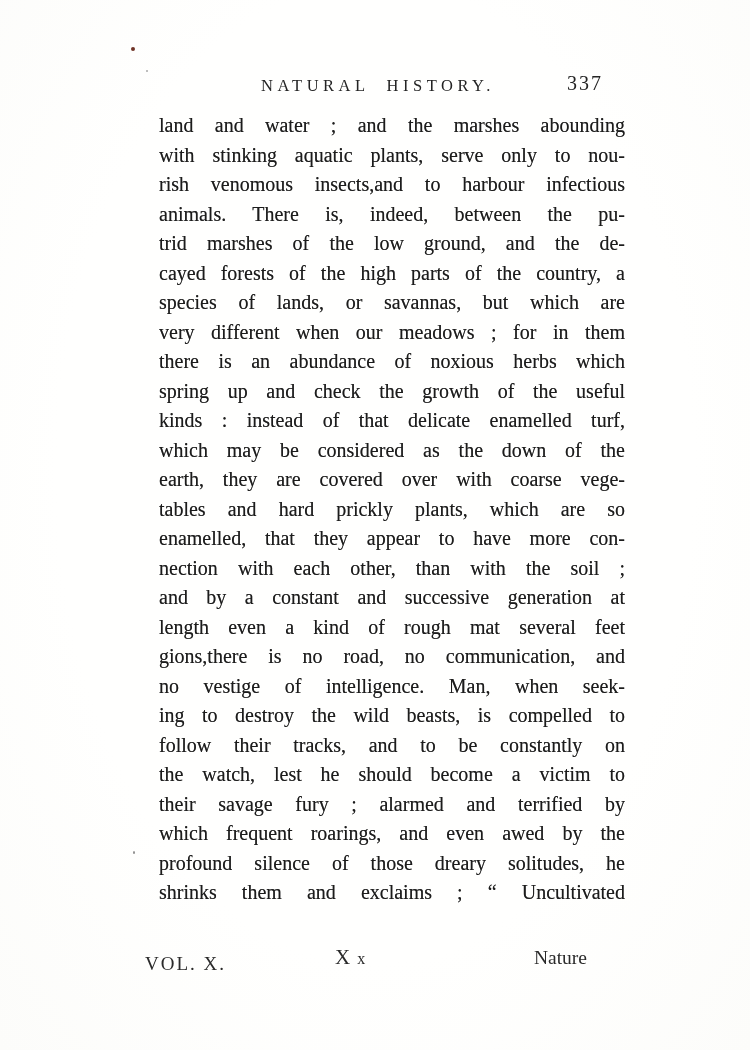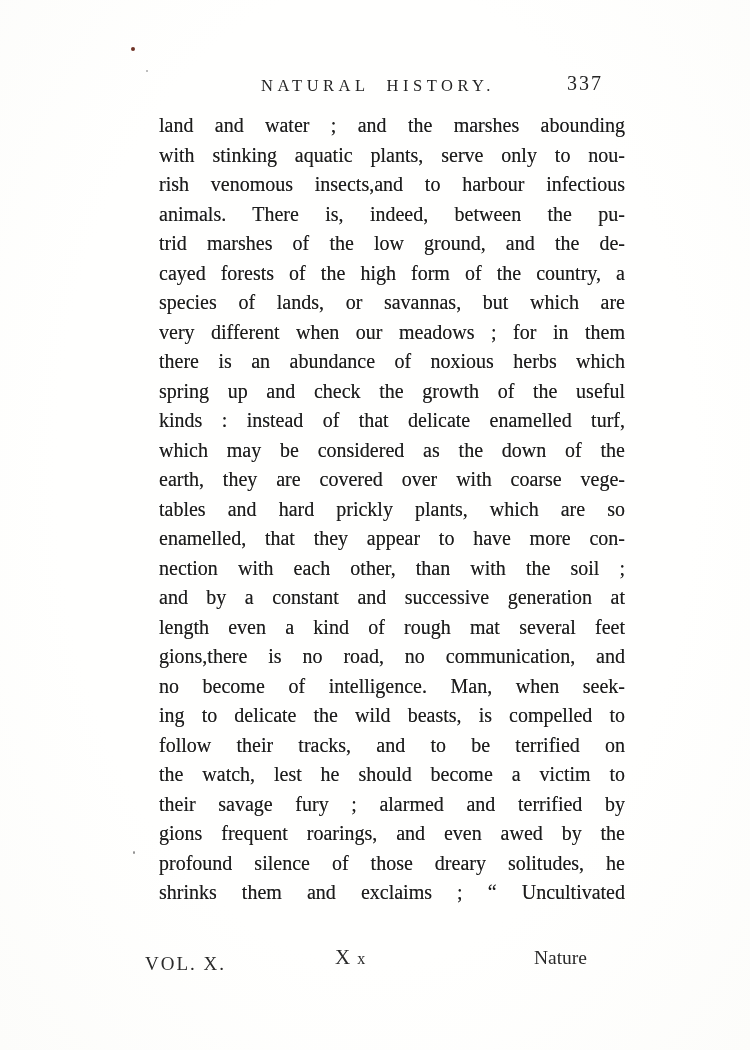--- a/index.html
+++ b/index.html
@@ -86,40 +86,40 @@
     <span class="running-title">NATURAL HISTORY.</span>
     <span class="page-number">337</span>
   </div>
 
   <div class="body-text">
     <div class="line">land and water ; and the marshes abounding</div>
     <div class="line">with stinking aquatic plants, serve only to nou-</div>
     <div class="line">rish venomous insects,and to harbour infectious</div>
     <div class="line">animals.  There is, indeed, between the pu-</div>
     <div class="line">trid marshes of the low ground, and the de-</div>
-    <div class="line">cayed forests of the high form of the country, a</div>
+    <div class="line">cayed forests of the high parts of the country, a</div>
     <div class="line">species of lands, or savannas, but which are</div>
     <div class="line">very different when our meadows ; for in them</div>
     <div class="line">there is an abundance of noxious herbs which</div>
     <div class="line">spring up and check the growth of the useful</div>
     <div class="line">kinds : instead of that delicate enamelled turf,</div>
     <div class="line">which may be considered as the down of the</div>
     <div class="line">earth, they are covered over with coarse vege-</div>
     <div class="line">tables and hard prickly plants, which are so</div>
     <div class="line">enamelled, that they appear to have more con-</div>
     <div class="line">nection with each other, than with the soil ;</div>
     <div class="line">and by a constant and successive generation at</div>
     <div class="line">length even a kind of rough mat several feet</div>
     <div class="line">gions,there is no road, no communication, and</div>
-    <div class="line">no become of intelligence.  Man, when seek-</div>
-    <div class="line">ing to delicate the wild beasts, is compelled to</div>
-    <div class="line">follow their tracks, and to be terrified on</div>
+    <div class="line">no vestige of intelligence.  Man, when seek-</div>
+    <div class="line">ing to destroy the wild beasts, is compelled to</div>
+    <div class="line">follow their tracks, and to be constantly on</div>
     <div class="line">the watch, lest he should become a victim to</div>
     <div class="line">their savage fury ; alarmed and terrified by</div>
-    <div class="line">gions frequent roarings, and even awed by the</div>
+    <div class="line">which frequent roarings, and even awed by the</div>
     <div class="line">profound silence of those dreary solitudes, he</div>
     <div class="line">shrinks them and exclaims ; “ Uncultivated</div>
   </div>
 
   <div class="page-footer">
     <span class="volume">VOL. X.</span>
     <span class="signature"><span>X</span><span class="sig-small">x</span></span>
     <span class="catchword">Nature</span>
   </div>
 

